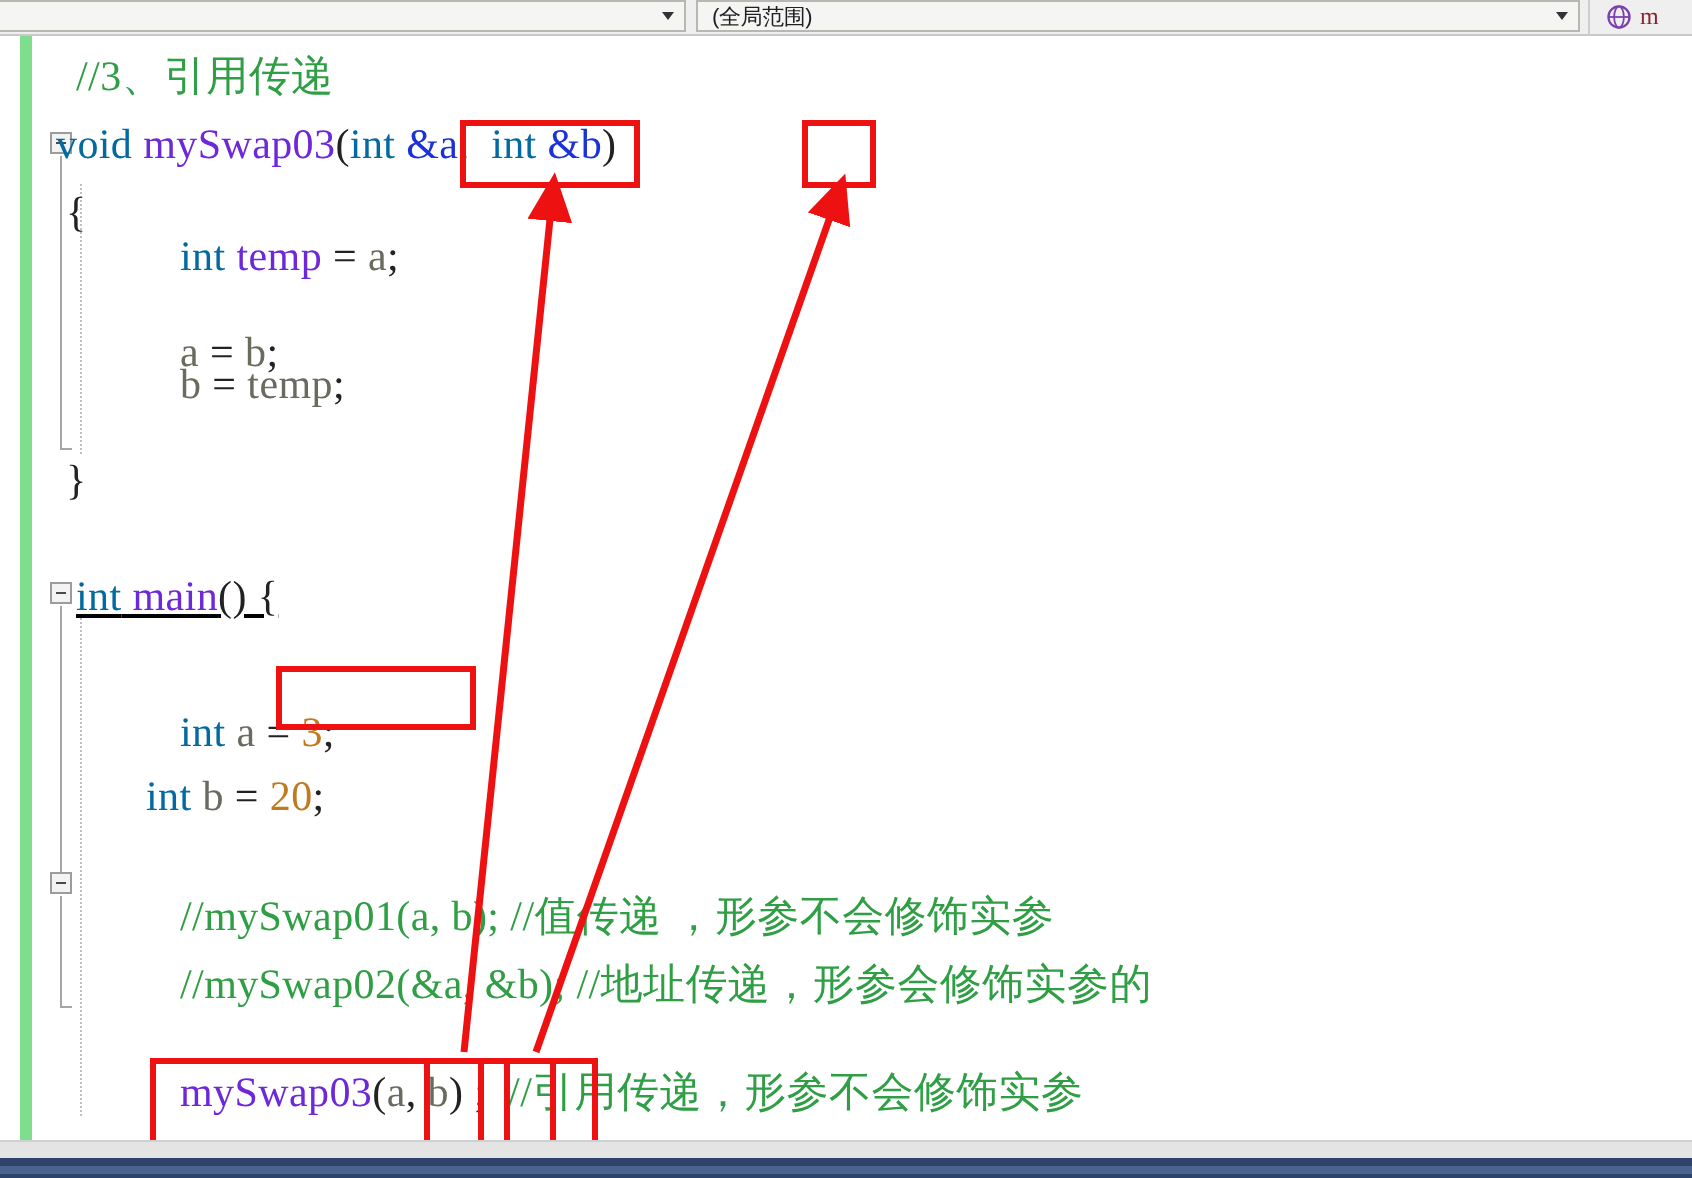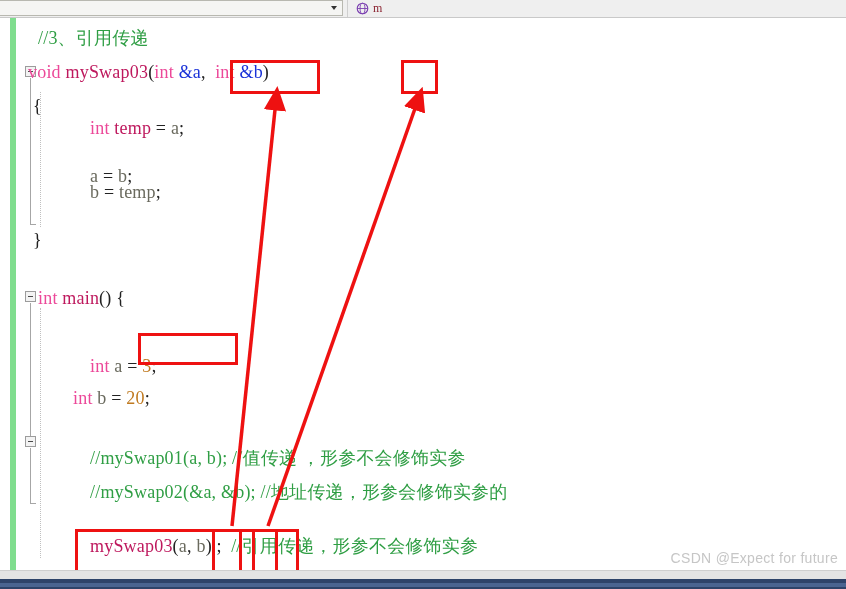--- a/index.html
+++ b/index.html
@@ -130,26 +130,26 @@
     position: absolute;
     width: 0;
     border-left: 1px dotted #c0c0c0;
   }
 
   
   .code-line {
     position: absolute;
     white-space: pre;
     font-family: "Liberation Serif", "DejaVu Serif", serif;
-    font-size: 18px;
+    font-size: 21px;
     line-height: 21px;
     letter-spacing: 0.2px;
   }
-  .kw      { color: #ec4899; }   
-  .ident   { color: #be185d; }   
+  .kw      { color: #0369a1; }   
+  .ident   { color: #6d28d9; }   
   .punct   { color: #222222; }
   .var     { color: #6a6a5e; }   
   .num     { color: #c07a20; }   
   .cmt     { color: #2f9e44; }   
   .amp     { color: #1a32d8; }
 
   
   .redbox {
     position: absolute;
     border: 3px solid #ee1111;
@@ -196,20 +196,24 @@
     width: 846px; height: 4px;
     background: #4a6490;
   }
 </style>
 </head>
 <body>
 
 <div class="navbar">
   <div class="combo combo-left">
     <span class="combo-text"></span>
+    <span class="combo-arrow"></span>
+  </div>
+  <div class="combo combo-right">
+    <span class="combo-text">(全局范围)</span>
     <span class="combo-arrow"></span>
   </div>
   <div class="nav-tail">
     <svg class="globe-icon" viewBox="0 0 16 16">
       <circle cx="8" cy="8" r="6.5" fill="none" stroke="#7b3fb0" stroke-width="1.4"></circle>
       <ellipse cx="8" cy="8" rx="3" ry="6.5" fill="none" stroke="#7b3fb0" stroke-width="1.1"></ellipse>
       <line x1="1.5" y1="8" x2="14.5" y2="8" stroke="#7b3fb0" stroke-width="1.1"></line>
     </svg>
     <span class="nav-tail-text">m</span>
   </div>
@@ -239,21 +243,21 @@
   <div class="indent-guide" style="left:40px; top:290px; height:250px;"></div>
 
   <div id="code-layer">
       <div class="code-line" style="left: 38px; top: 10px;"><span class="cmt">//3、引用传递</span></div>
       <div class="code-line" style="left: 28px; top: 44px;"><span class="kw">void</span><span class="ident"> mySwap03</span><span class="punct">(</span><span class="kw">int</span><span class="punct"> </span><span class="amp">&amp;a</span><span class="punct">,  </span><span class="kw">int</span><span class="punct"> </span><span class="amp">&amp;b</span><span class="punct">)</span></div>
       <div class="code-line" style="left: 33px; top: 78px;"><span class="punct">{</span></div>
       <div class="code-line" style="left: 90px; top: 100px;"><span class="kw">int</span><span class="ident"> temp </span><span class="punct">= </span><span class="var">a</span><span class="punct">;</span></div>
       <div class="code-line" style="left: 90px; top: 148px;"><span class="var">a </span><span class="punct">= </span><span class="var">b</span><span class="punct">;</span></div>
       <div class="code-line" style="left: 90px; top: 164px;"><span class="var">b </span><span class="punct">= </span><span class="var">temp</span><span class="punct">;</span></div>
       <div class="code-line" style="left: 33px; top: 212px;"><span class="punct">}</span></div>
-      <div class="code-line" style="left: 38px; top: 270px;"><span class="kw">int</span><span class="ident"> main</span><span class="punct">() {</span></div>
+      <div class="code-line" style="left: 38px; top: 270px; text-decoration: underline;"><span class="kw">int</span><span class="ident"> main</span><span class="punct">() {</span></div>
       <div class="code-line" style="left: 90px; top: 338px;"><span class="kw">int</span><span class="var"> a </span><span class="punct">= </span><span class="num">3</span><span class="punct">;</span></div>
       <div class="code-line" style="left: 73px; top: 370px;"><span class="kw">int</span><span class="var"> b </span><span class="punct">= </span><span class="num">20</span><span class="punct">;</span></div>
       <div class="code-line" style="left: 90px; top: 430px;"><span class="cmt">//mySwap01(a, b); //值传递 ，形参不会修饰实参</span></div>
       <div class="code-line" style="left: 90px; top: 464px;"><span class="cmt">//mySwap02(&amp;a, &amp;b); //地址传递，形参会修饰实参的</span></div>
       <div class="code-line" style="left: 90px; top: 518px;"><span class="ident">mySwap03</span><span class="punct">(</span><span class="var">a</span><span class="punct">, </span><span class="var">b</span><span class="punct">) ;  </span><span class="cmt">//引用传递，形参不会修饰实参</span></div>
     </div>
 
   <svg class="overlay-svg" viewBox="0 0 846 552">
     <defs>
       <marker id="ah" markerWidth="7" markerHeight="7" refX="3" refY="3.2" orient="auto">
@@ -266,17 +270,16 @@
 
   <div id="box-layer">
       <div class="redbox" style="left: 230px; top: 42px; width: 90px; height: 34px; border-color: rgb(238, 17, 17);"></div>
       <div class="redbox" style="left: 401px; top: 42px; width: 37px; height: 34px; border-color: rgb(238, 17, 17);"></div>
       <div class="redbox" style="left: 138px; top: 315px; width: 100px; height: 32px; border-color: rgb(238, 17, 17);"></div>
       <div class="redbox" style="left: 75px; top: 511px; width: 224px; height: 46px; border-color: rgb(238, 17, 17);"></div>
       <div class="redbox" style="left: 212px; top: 511px; width: 30px; height: 46px; border-color: rgb(238, 17, 17);"></div>
       <div class="redbox" style="left: 252px; top: 511px; width: 26px; height: 46px; border-color: rgb(238, 17, 17);"></div>
     </div>
 
-  <div class="watermark">CSDN @Expect for future</div>
 </div>
 
 <div class="hscroll"></div>
 <div class="statusbar"></div>
 
 </body></html>

